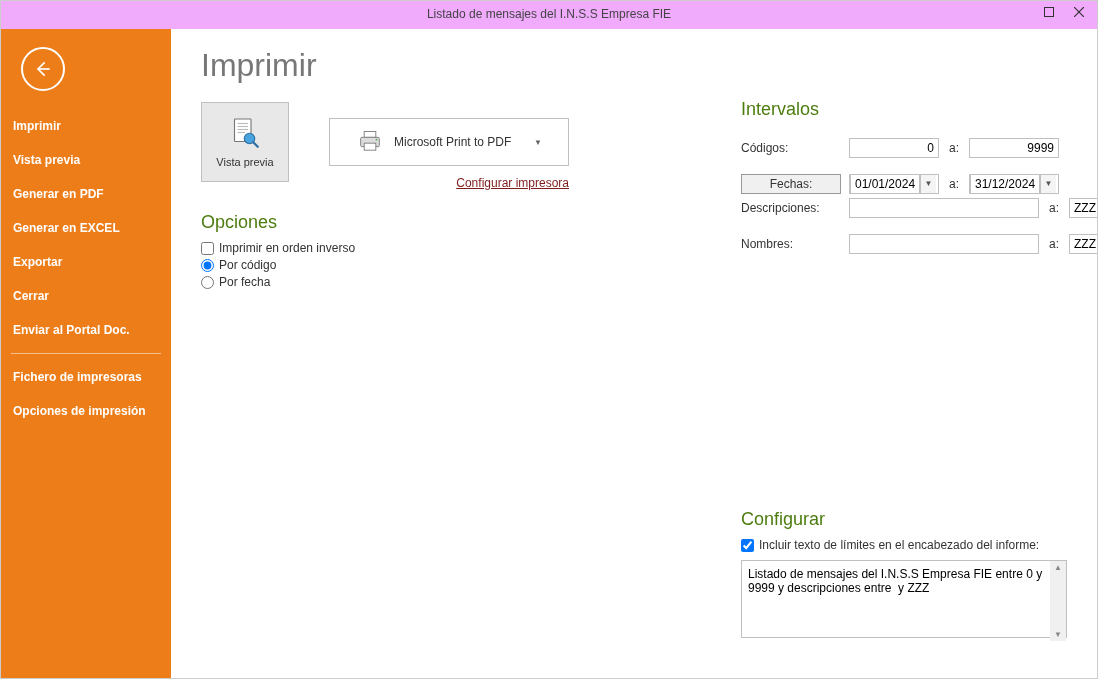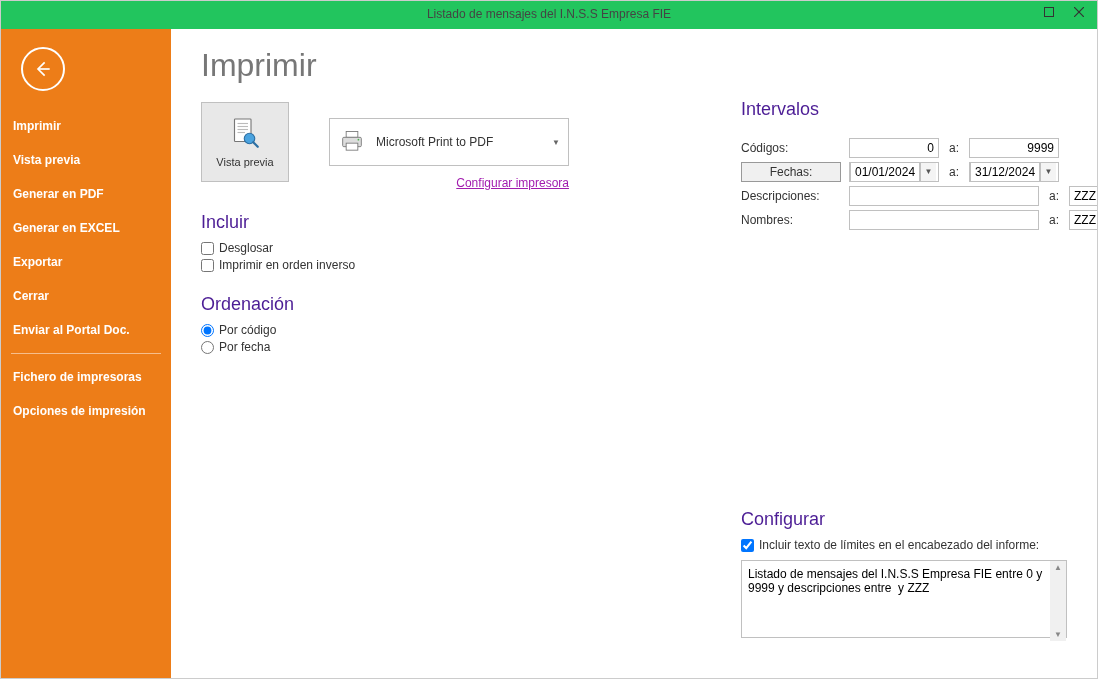--- a/index.html
+++ b/index.html
@@ -1,20 +1,20 @@
 <!DOCTYPE html>
 <html><head>
 <meta charset="utf-8">
 <style>
   * { box-sizing: border-box; font-family: "Segoe UI", Arial, sans-serif; }
   html, body { margin: 0; padding: 0; width: 1098px; height: 679px; overflow: hidden; }
   body { display: flex; flex-direction: column; background: #fff; border: 1px solid #ccc; }
 
   
-  .titlebar { position: relative; height: 28px; background: #22c55e; flex-shrink: 0; }
+  .titlebar { position: relative; height: 28px; background: #f0abfc; flex-shrink: 0; }
   .titlebar-text { position: absolute; left: 0; right: 0; top: 6px; text-align: center; font-size: 12px; color: #444; }
   .titlebar-controls { position: absolute; right: 4px; top: 0; display: flex; gap: 2px; }
   .tc-btn { width: 28px; height: 22px; display: flex; align-items: center; justify-content: center; font-size: 12px; color: #333; cursor: default; }
   .tc-btn svg { width: 10px; height: 10px; }
 
   
   .body-row { flex: 1; display: flex; min-height: 0; }
 
   
   .sidebar { width: 170px; background: #ED7D18; color: #fff; padding: 10px 0 0 0; display: flex; flex-direction: column; }
@@ -29,35 +29,35 @@
 
   .top-row { display: flex; align-items: flex-start; gap: 40px; }
 
   
   .preview-btn { width: 88px; height: 80px; border: 1px solid #c0c0c0; background: #e8e8e8; display: flex; flex-direction: column; align-items: center; justify-content: center; gap: 4px; cursor: pointer; }
   .preview-btn svg { width: 36px; height: 36px; }
   .preview-btn span { font-size: 11px; color: #333; }
 
   
   .printer-block { display: flex; flex-direction: column; align-items: flex-end; }
-  .printer-sel { width: 240px; height: 48px; border: 1px solid #c0c0c0; display: flex; align-items: center; padding: 0 8px; cursor: pointer; margin-top: 16px; }
+  .printer-sel { width: 240px; height: 48px; border: 1px solid #c0c0c0; display: flex; align-items: center; padding: 0 26px; cursor: pointer; margin-top: 16px; }
   .printer-sel svg { width: 28px; height: 28px; margin-right: 10px; }
   .printer-sel .pname { font-size: 12px; color: #333; flex: 1; }
   .printer-sel .caret { font-size: 8px; color: #666; }
-  .cfg-link { font-size: 12px; color: #a21caf; text-decoration: underline; margin-top: 10px; cursor: pointer; }
-
-  
-  .section-title { font-size: 18px; font-weight: 400; color: #4c1d95; margin: 22px 0 8px 0; }
+  .cfg-link { font-size: 12px; color: #7f1d1d; text-decoration: underline; margin-top: 10px; cursor: pointer; }
+
+  
+  .section-title { font-size: 18px; font-weight: 400; color: #4d7c0f; margin: 22px 0 8px 0; }
 
   .chk-row { display: flex; align-items: center; gap: 5px; font-size: 12px; color: #333; margin: 3px 0; cursor: pointer; }
   .chk-row input { margin: 0; width: 13px; height: 13px; }
 
   
   .right-col { position: absolute; left: 570px; top: 70px; right: 30px; }
-  .intv-grid { display: grid; grid-template-columns: 100px 90px 14px 90px; gap: 4px 8px; align-items: center; font-size: 12px; color: #333; }
+  .intv-grid { display: grid; grid-template-columns: 100px 90px 14px 90px; gap: 16px 8px; align-items: center; font-size: 12px; color: #333; }
   .intv-grid.wide { grid-template-columns: 100px 190px 14px 190px; }
   .intv-grid .lbl { }
   .intv-grid input[type=text] { height: 20px; border: 1px solid #c0c0c0; font-size: 12px; padding: 0 4px; }
   .intv-grid input.ra { text-align: right; }
   .intv-grid .a { text-align: center; }
   .date-combo { display: flex; align-items: center; border: 1px solid #c0c0c0; height: 20px; }
   .date-combo input { border: none; height: 18px; width: 70px; font-size: 12px; padding: 0 4px; outline: none; }
   .date-combo .dd { width: 16px; text-align: center; font-size: 8px; color: #555; border-left: 1px solid #c0c0c0; cursor: pointer; background: #f4f4f4; line-height: 18px; }
   .btn-like { border: 1px solid #999; background: #f0f0f0; height: 20px; display: flex; align-items: center; justify-content: center; font-size: 12px; cursor: pointer; padding: 0 8px; }
 
@@ -141,31 +141,26 @@
             <rect x="14" y="26" width="20" height="12" fill="#fff" stroke="#777" stroke-width="1.5"></rect>
             <circle cx="35" cy="20" r="1.5" fill="#4caf50"></circle>
           </svg>
           <span class="pname">Microsoft Print to PDF</span>
           <span class="caret">▼</span>
         </div>
         <div class="cfg-link">Configurar impresora</div>
       </div>
     </div>
 
-    <div class="section-title">Incluir</div>
-    <label class="chk-row">
-      <input type="checkbox" style="">
-      <span>Desglosar</span>
-    </label>
+    <div class="section-title">Opciones</div>
     <label class="chk-row">
       <input type="checkbox" style="">
       <span>Imprimir en orden inverso</span>
     </label>
 
-    <div class="section-title">Ordenación</div>
     <label class="chk-row">
       <input type="radio" name="ord" checked="" style="">
       <span>Por código</span>
     </label>
     <label class="chk-row">
       <input type="radio" name="ord" style="">
       <span>Por fecha</span>
     </label>
 
     <div class="right-col">

